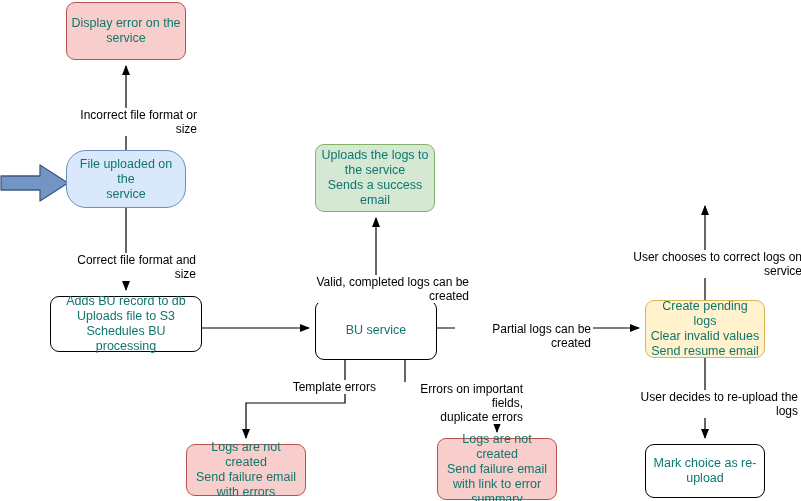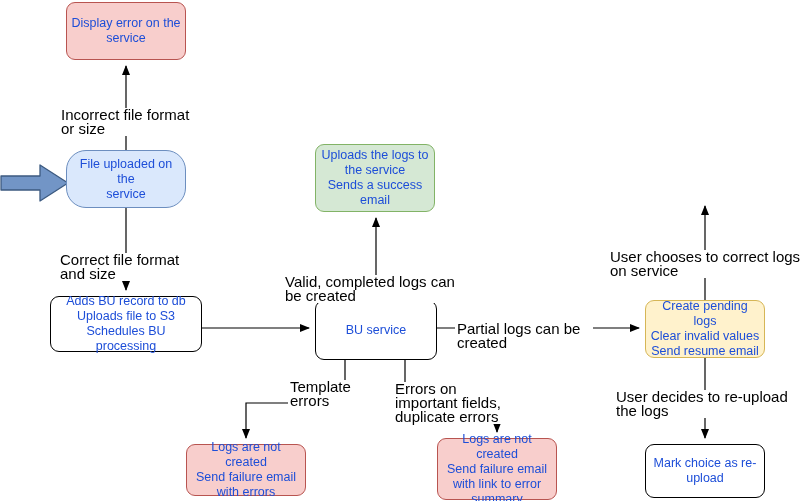--- a/index.html
+++ b/index.html
@@ -29,38 +29,38 @@
     position: absolute;
     box-sizing: border-box;
     border: 1px solid #000000;
     border-radius: 9px;
     display: flex;
     align-items: center;
     justify-content: center;
     text-align: center;
     font-size: 12.5px;
     line-height: 15px;
-    color: #1d4ed8;
+    color: #0f766e;
     background: #ffffff;
     padding: 18px 4px;
     white-space: pre-line;
   }
   .node.pink   { background: #f8cecc; border-color: #b85450; }
   .node.blue   { background: #dae8fc; border-color: #6c8ebf; }
   .node.green  { background: #d5e8d4; border-color: #82b366; }
   .node.yellow { background: #fff2cc; border-color: #d6b656; }
   .node.plain  { background: #ffffff; border-color: #000000; }
 
   .edge-label {
     position: absolute;
-    font-size: 15px;
+    font-size: 12px;
     line-height: 14px;
     color: #000000;
     background: #ffffff;
-    text-align: left;
+    text-align: right;
     white-space: pre-line;
     padding: 0 2px;
   }
   .big-arrow {
     position: absolute;
     left: 0px;
     top: 163px;
     width: 70px;
     height: 40px;
   }

